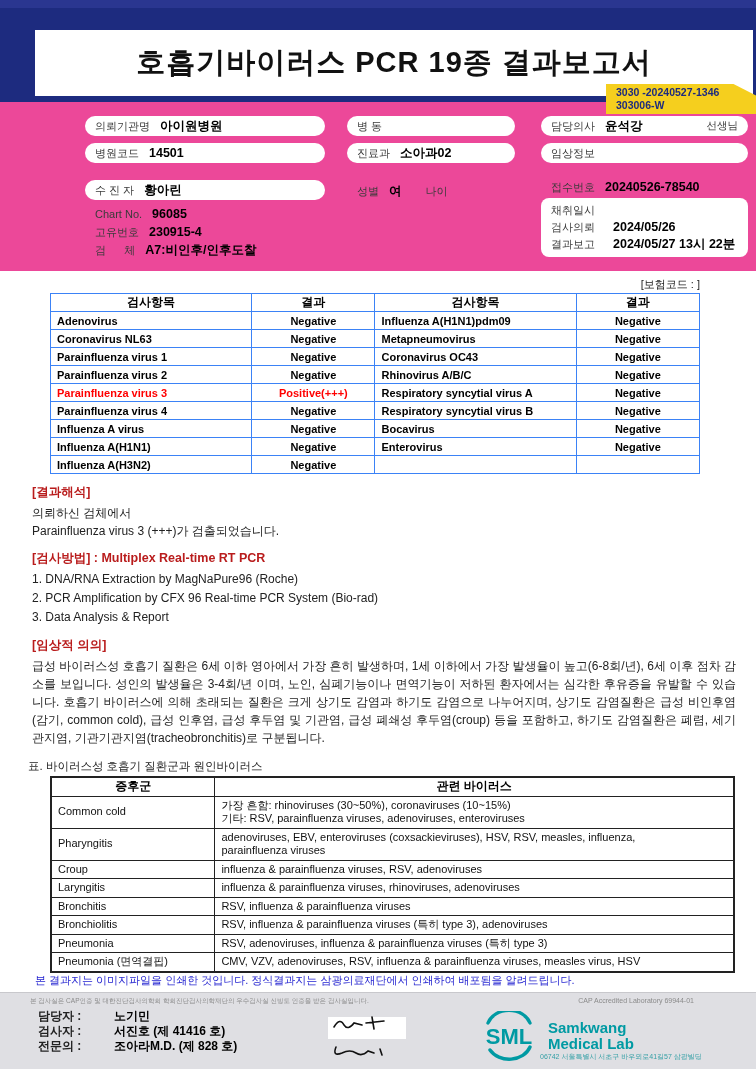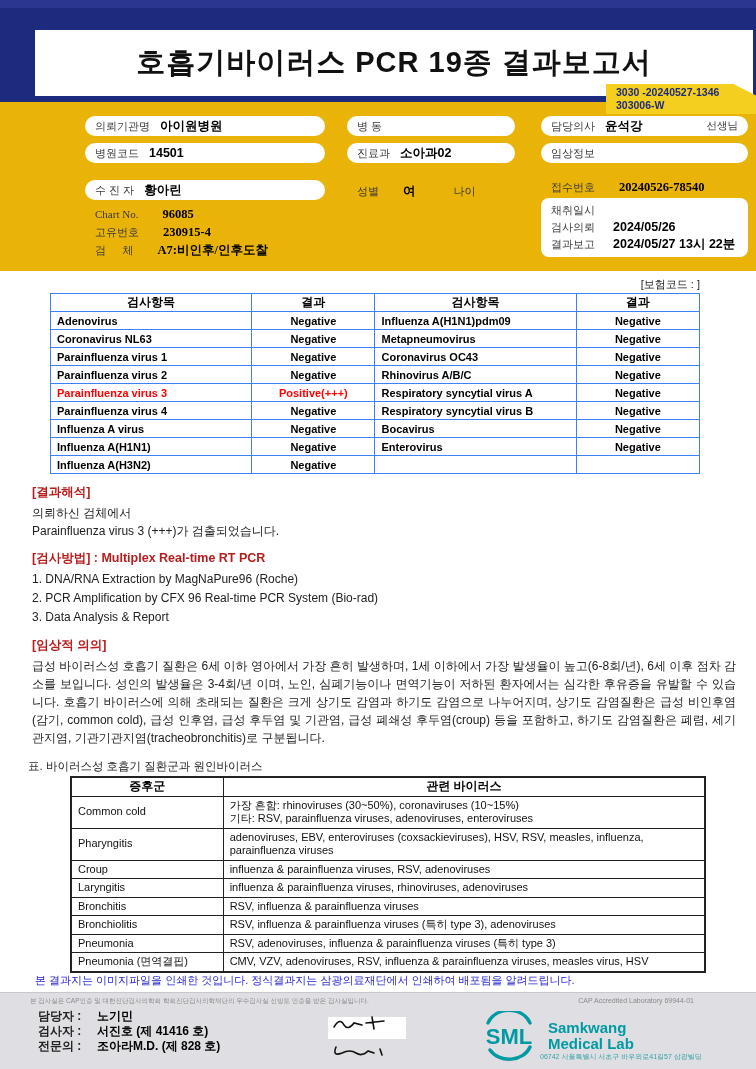--- a/index.html
+++ b/index.html
@@ -12,26 +12,26 @@
   .band-topstrip { position:absolute; top:0; left:0; right:0; height:8px; background:#2a3690; }
   .title-box { position:absolute; left:35px; top:30px; width:718px; height:66px; background:#fff; display:flex; align-items:center; justify-content:center; }
   .title-box h1 { font-size:29px; font-weight:bold; color:#111; letter-spacing:1px; }
   .sml-top-logo { position:absolute; right:14px; top:24px; width:62px; height:62px; }
   .ribbon { position:absolute; top:84px; right:0; width:150px; height:30px; background:var(--gold,#f5cf1e); z-index:5;
             clip-path:polygon(0 0,85% 0,100% 38%,100% 100%,0 100%);
             display:flex; flex-direction:column; justify-content:center; padding-left:10px; }
   .ribbon div { font-size:10.5px; font-weight:bold; color:var(--navy,#1d2b7f); line-height:13px; }
 
   
-  .info { background:#eab308; padding:14px 8px 10px 85px; display:flex; flex:0 0 auto; min-height:150px;justify-content:space-between; }
+  .info { background:#ec4899; padding:14px 8px 10px 85px; display:flex; flex:0 0 auto; min-height:150px;justify-content:space-between; }
   .col1 { width:240px; flex:0 0 auto; }
   .col2 { width:168px; flex:0 0 auto; margin-left:22px; }
   .col3 { flex:1 1 auto; margin-left:26px; min-width:0; }
   .pill { background:#fff; border-radius:10px; height:20px; display:flex; align-items:center; gap:10px; padding:0 10px; margin-bottom:7px; }
-  .plainrow { display:flex; align-items:baseline; gap:24px; padding:0 10px; margin-bottom:3px; line-height:15px;font-family:Liberation Serif, serif; }
+  .plainrow { display:flex; align-items:baseline; gap:10px; padding:0 10px; margin-bottom:3px; line-height:15px; }
   .gap { height:10px; }
   .lbl { font-size:11px; color:#3a3a3a; white-space:nowrap; }
   .val { font-size:12.5px; font-weight:bold; color:#000; white-space:nowrap; }
   .suffix { margin-left:auto; font-size:10.5px; color:#3a3a3a; }
   .datebox { background:#fff; border-radius:8px; padding:4px 10px; margin-top:2px; }
   .datebox .drow { display:flex; gap:10px; line-height:17px; align-items:baseline; }
   .datebox .lbl { width:52px; }
 
   
   .content { flex:0 0 auto; padding-top:6px; }
@@ -44,34 +44,34 @@
   .results td.res { text-align:center; font-weight:bold; }
   .c-name { width:31%; } .c-res { width:19%; }
 
   .section { margin:10px 20px 0 32px; }
   .sec-head { font-size:12.5px; font-weight:bold; color:#b91c1c; margin-bottom:3px; }
   .sec-line { font-size:12px; color:#222; line-height:18px; }
   .method-steps div { font-size:12px; color:#222; line-height:19px; }
   .clinical-body { font-size:12px; color:#222; line-height:18px; text-align:justify; }
 
   .syn-caption { margin:12px 0 2px 28px; font-size:11.5px; color:#222; }
-  .syndrome { margin-left:70px; width:636px; border:2px solid #222; }
+  .syndrome { margin-left:50px; width:685px; border:2px solid #222; }
   .syndrome th { border:1px solid #222; font-size:12px; font-weight:bold; height:19px; }
   .syndrome td { border:1px solid #222; font-size:11px; color:#111; padding:2px 6px; line-height:13.5px; }
   .syndrome td.syn { width:24%; }
   .syndrome td.vir { white-space:pre-line; }
 
   
   .footer-area { margin-top:auto; flex:0 0 auto; }
   .notice { margin:0 0 4px 35px; font-size:11px; color:var(--notice-blue,#1f1fcf); }
   .foot-band { position:relative; height:94px; background:#dfdfe3; border-top:1px solid #c8c8cc; }
   .accr-left { position:absolute; left:30px; top:4px; font-size:6.5px; color:#8a8a8a; }
   .accr-right { position:absolute; right:62px; top:4px; font-size:7px; color:#8a8a8a; }
   .staff { position:absolute; left:38px; top:16px; }
-  .staff .srow { display:flex; gap:7px; line-height:15px; }
+  .staff .srow { display:flex; gap:24px; line-height:15px; }
   .staff .role { font-size:12px; font-weight:bold; color:#222; width:52px; }
   .staff .name { font-size:12px; font-weight:bold; color:#000; }
   .sigbox { position:absolute; left:328px; top:24px; width:78px; height:22px; background:#fff; }
   .sig-svg { position:absolute; left:322px; top:20px; }
   .sml-foot { position:absolute; left:478px; top:18px; display:flex; align-items:center; gap:8px; }
   .sml-foot-name { color:var(--teal,#009aa3); font-size:15px; font-weight:bold; line-height:16px; }
   .sml-addr { position:absolute; left:540px; top:58px; font-size:7px; color:#35a0a6; line-height:11px; }
 </style>
 </head>
 <body>

